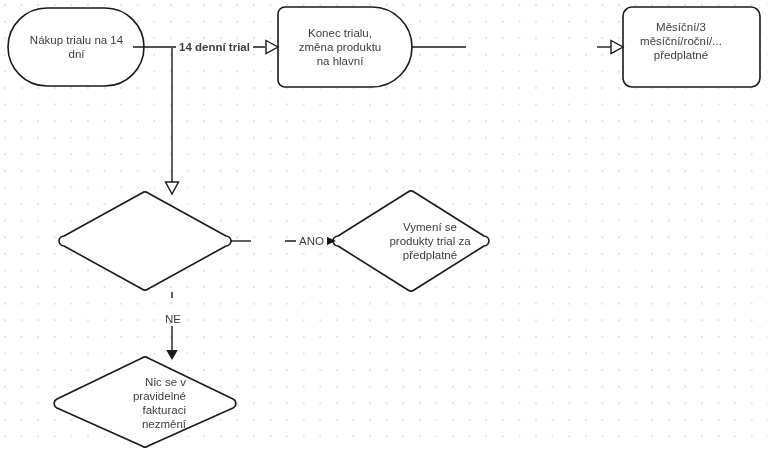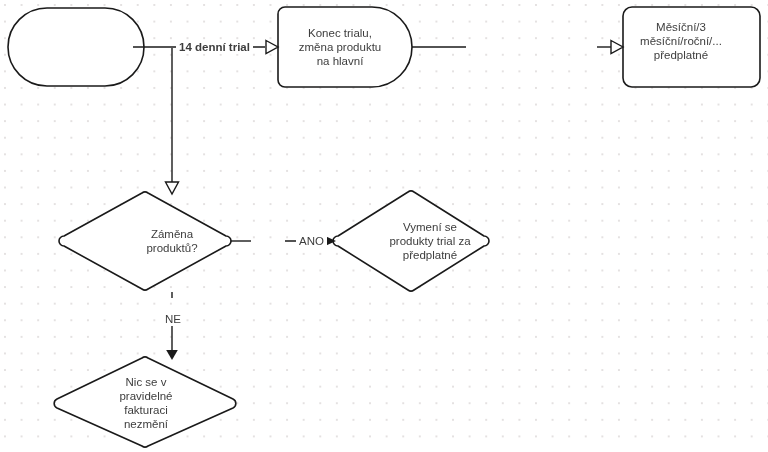--- a/index.html
+++ b/index.html
@@ -99,37 +99,37 @@
 
     <path class="conn" d="M 231 241 L 251 241"></path>
     <path class="conn" d="M 285 241 L 323 241"></path>
     <path class="head-solid" d="M 324 235.5 L 336 241 L 324 246.5 Z"></path>
 
     <path class="conn" d="M 172 292 L 172 298"></path>
     <path class="conn" d="M 172 314 L 172 350"></path>
     <path class="head-solid" d="M 166.2 350 L 177.8 350 L 172 360 Z"></path>
   </svg>
 
+  <div class="node-label" style="left:21px; top:33px; width:111px;">Nákup trialu na 14
+dní</div>
 
   <div class="node-label" style="left:285px; top:26px; width:110px;">Konec trialu,
 změna produktu
 na hlavní</div>
 
   <div class="node-label" style="left:625px; top:20px; width:112px;">Měsíční/3
 měsíční/roční/...
 předplatné</div>
 
-  <div class="node-label" style="left:113px; top:227px; width:118px;">Záměna
-produktů?</div>
 
   <div class="node-label" style="left:375px; top:220px; width:110px;">Vymení se
 produkty trial za
 předplatné</div>
 
-  <div class="node-label" style="left:106px; top:375px; width:80px;">Nic se v
+  <div class="node-label" style="left:106px; top:375px; width:80px;text-align:right;">Nic se v
 pravidelné
 fakturaci
 nezmění</div>
 
   <div class="edge-label" style="left:176px; top:40px;font-weight:bold;">14 denní trial</div>
 
 
 
   <div class="edge-label" style="left:252px; top:234px;margin-left:44px;">ANO</div>
 

